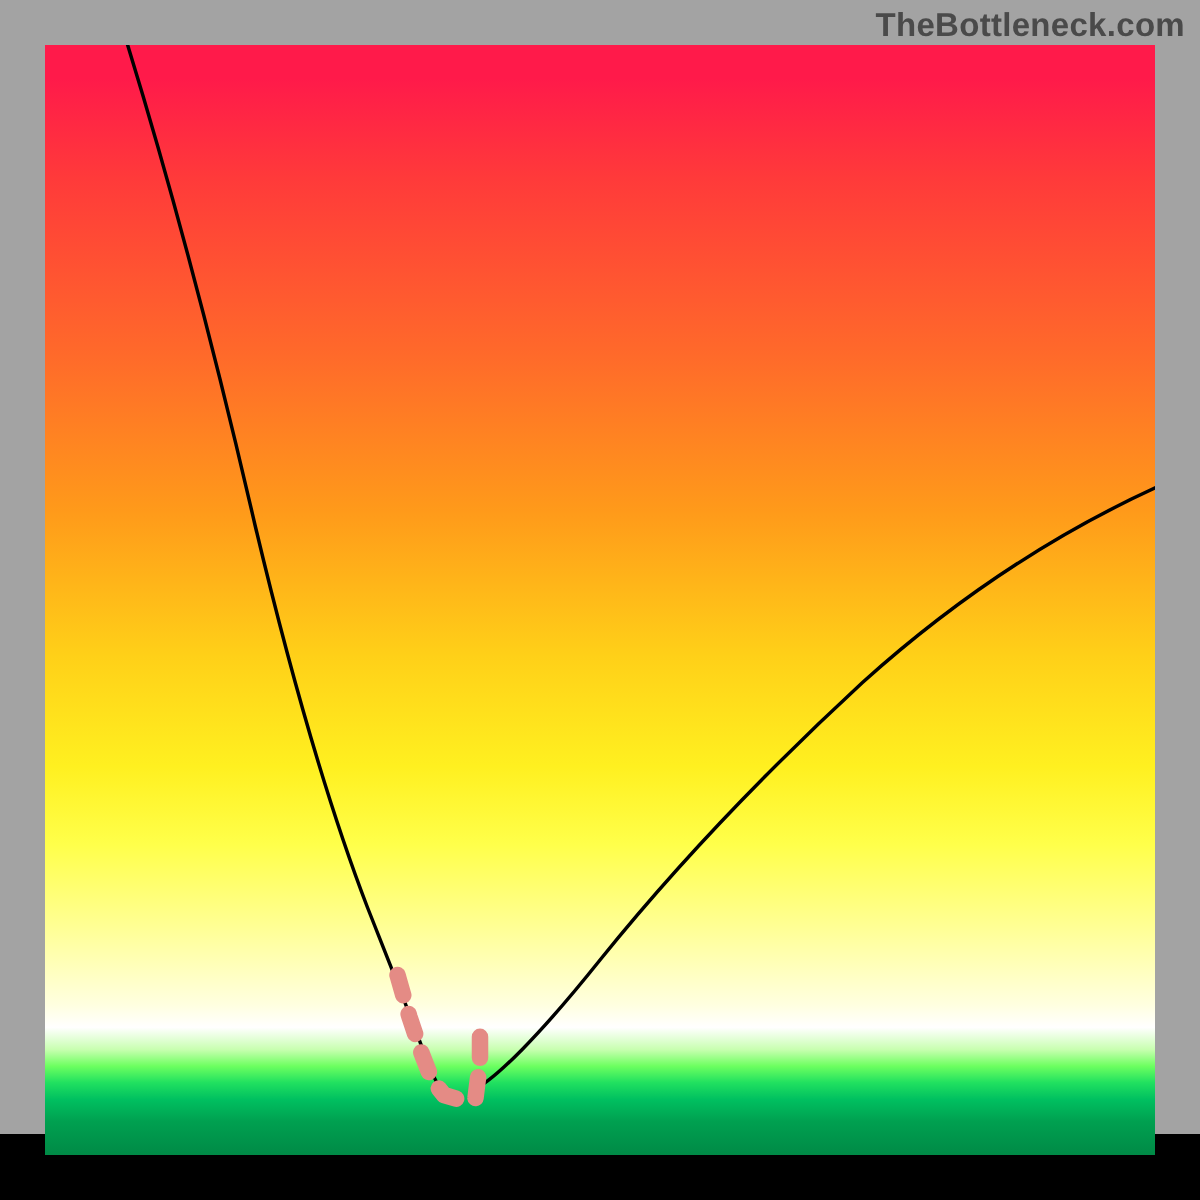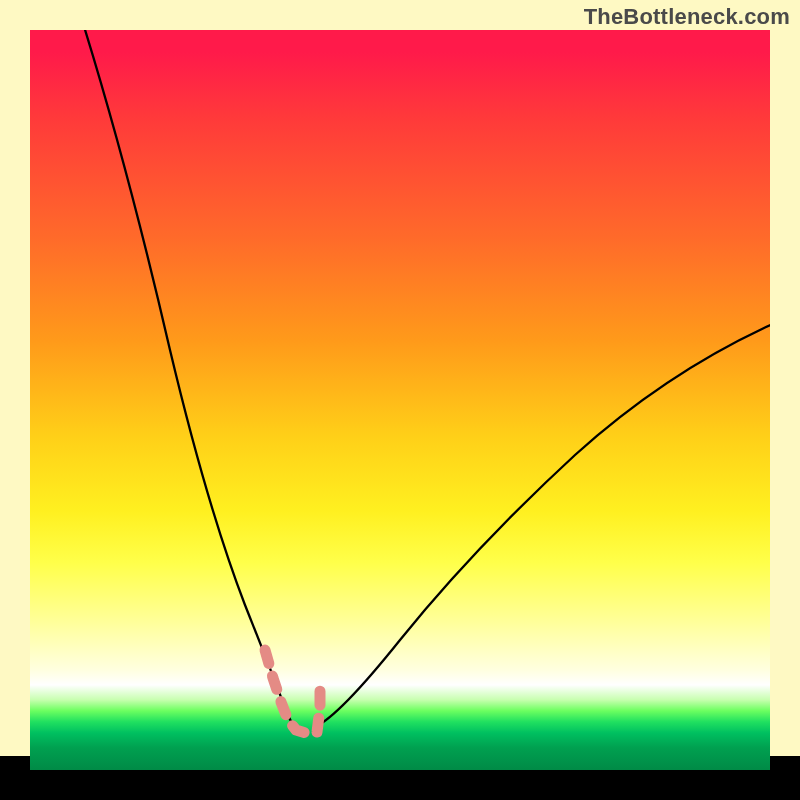--- a/index.html
+++ b/index.html
@@ -8,21 +8,21 @@
     width: 800px;
     height: 800px;
     background: #000;
     font-family: Arial, Helvetica, sans-serif;
     overflow: hidden;
   }
   .stage {
     position: relative;
     width: 800px;
     height: 756px;
-    background: #fef9c3;
+    background: #a3a3a3;
   }
   .watermark {
     position: absolute;
     top: 4px;
     right: 10px;
     color: #4a4a4a;
     font-size: 22px;
     font-weight: 600;
     letter-spacing: 0.2px;
     z-index: 30;

